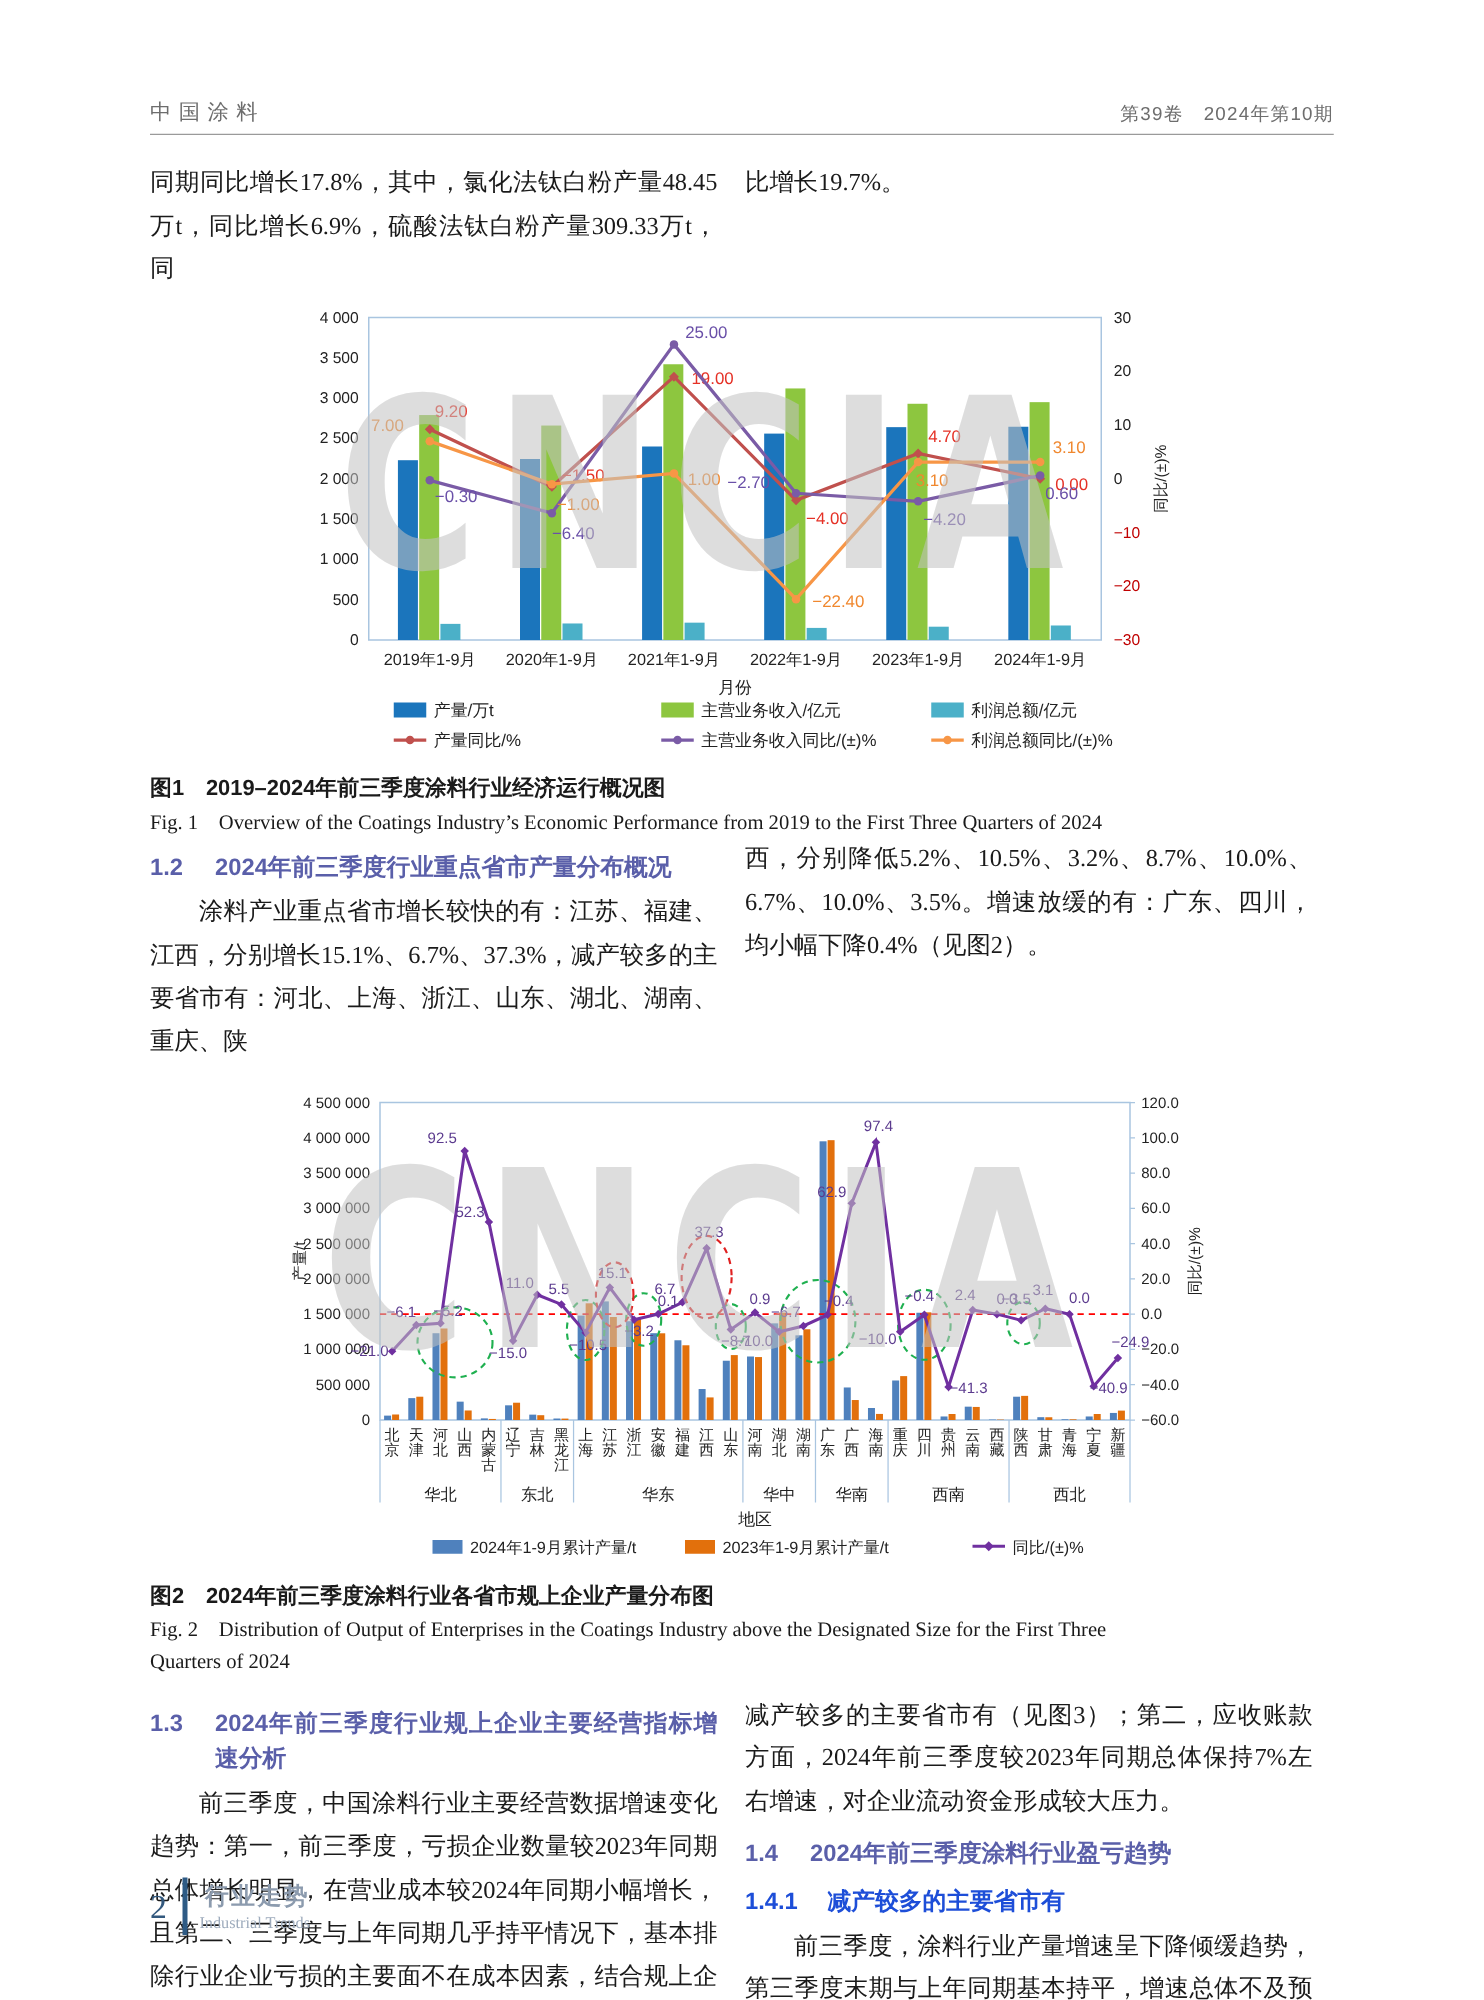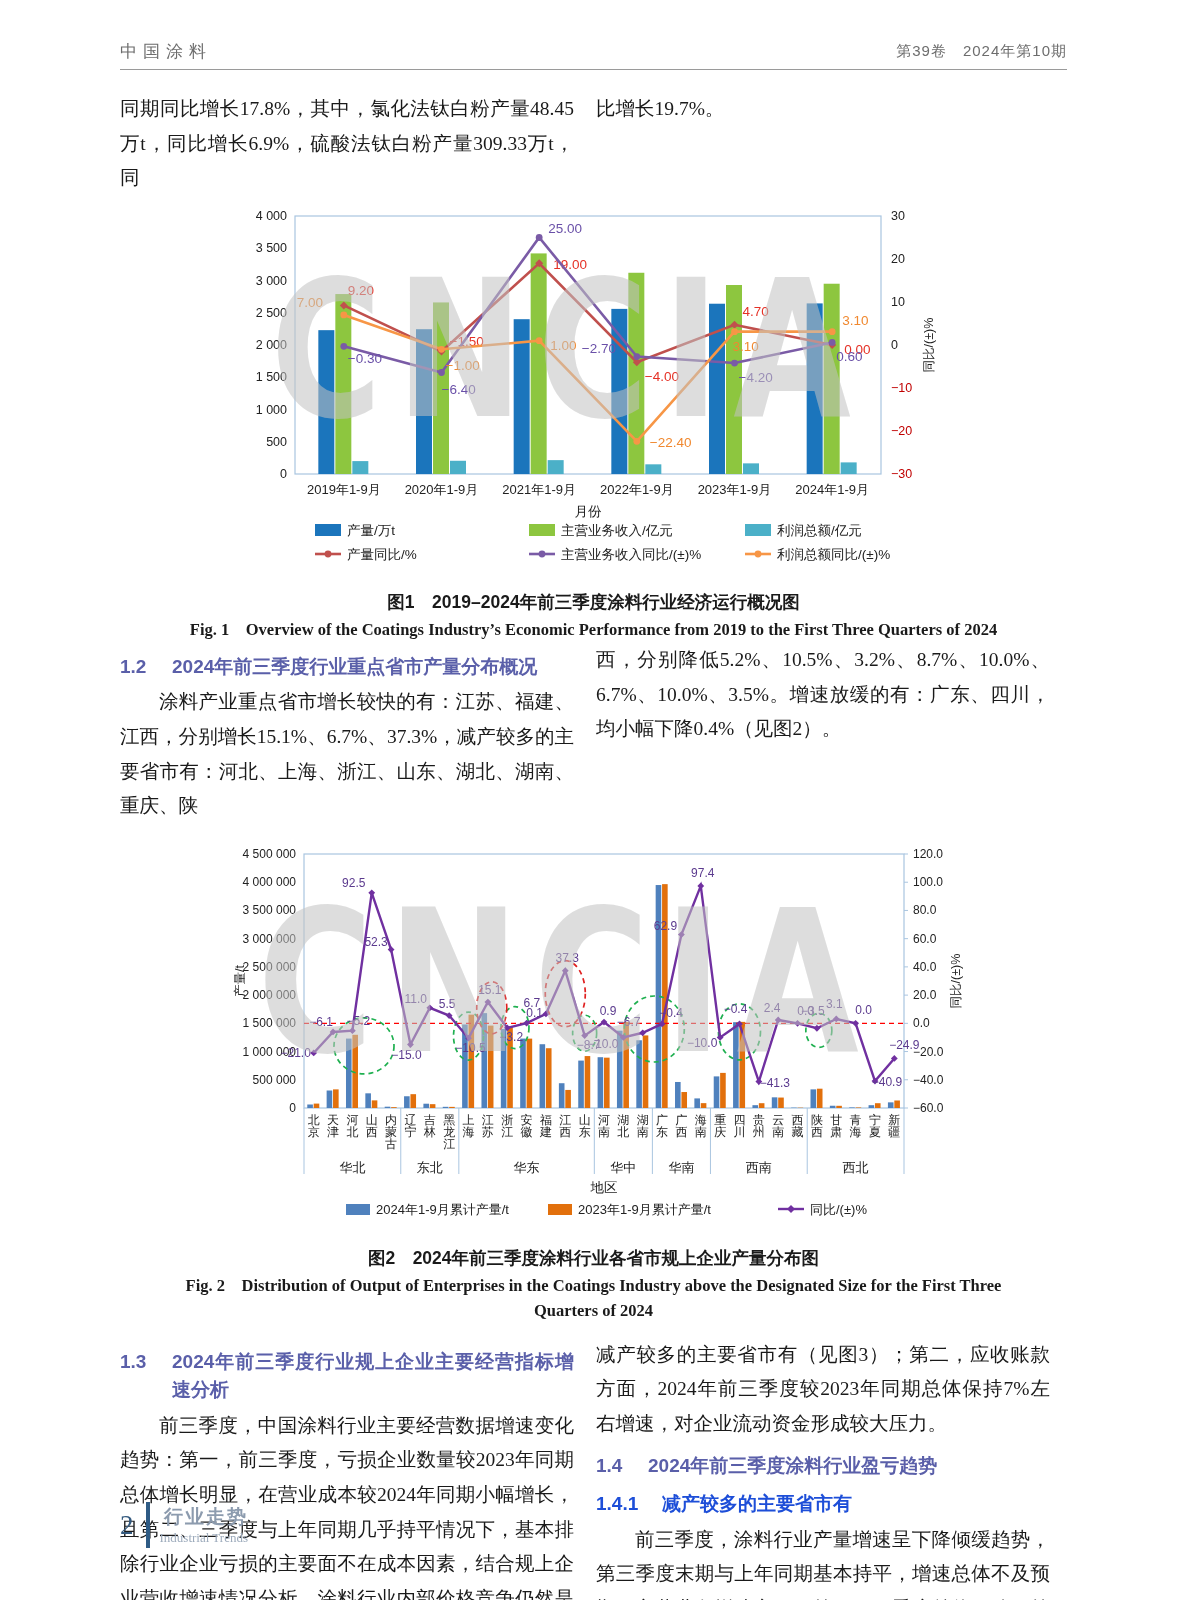--- a/index.html
+++ b/index.html
@@ -1,43 +1,43 @@
 <!DOCTYPE html>
 <html><head>
 <meta charset="utf-8">
 <style>
   html,body{margin:0;padding:0;background:#ffffff;}
   .page{position:relative;width:1187px;height:1600px;background:#fff;
         font-family:"Liberation Serif","DejaVu Serif",serif;color:#1a1a1a;overflow:hidden;}
   .content{position:absolute;left:120px;top:0;width:947px;}
 
   
-  .hdr{display:flex;justify-content:space-between;align-items:center;
-       padding-top:40px;border-bottom:1.5px solid #9a9a9a;padding-bottom:6px;
+  .hdr{display:flex;justify-content:space-between;align-items:flex-end;
+       padding-top:78px;border-bottom:1.5px solid #9a9a9a;padding-bottom:6px;
        font-family:"Liberation Sans","DejaVu Sans",sans-serif;}
   .hdr .jname{font-size:17px;color:#6d6d6d;letter-spacing:6px;}
   .hdr .issue{font-size:15px;color:#6d6d6d;letter-spacing:1px;}
 
   
   .cols{display:flex;gap:22px;}
   .col{width:454px;font-size:19.5px;line-height:1.78;text-align:justify;}
   .para-indent{text-indent:2em;}
   .intro{margin-top:22px;}
 
   .sec-head{display:flex;font-family:"Liberation Sans","DejaVu Sans",sans-serif;
             font-weight:bold;color:#5a5fa9;font-size:19px;line-height:1.5;margin:10px 0 4px 0;}
   .sec-head .num{flex:0 0 52px;}
   .sec-head .ttl{flex:1;}
   .sec-head.black{color:#1d4ed8;font-weight:bold;}
 
   
-  .figcap{text-align:center;margin-top:10px;}
+  .figcap{margin-top:0;}
   .figcap .cn{font-size:17.5px;font-weight:bold;
               font-family:"Liberation Sans","DejaVu Sans",sans-serif;}
-  .figcap .en{font-size:16.5px;font-weight:bold;margin-top:4px;line-height:1.5;}
+  .figcap .en{font-size:16.5px;font-weight:normal;margin-top:4px;line-height:1.5;}
 
   
   .chartwrap{position:relative;margin:0 auto;}
   .chartwrap svg{display:block;}
   .wm{position:absolute;font-family:"DejaVu Sans","Liberation Sans",sans-serif;
       font-weight:900;color:#c3c3c3;opacity:0.55;letter-spacing:14px;
       transform:scaleY(1.25);pointer-events:none;user-select:none;}
   .wm1{font-size:152px;left:42px;top:60px;}
   .wm2{font-size:158px;left:40px;top:52px;}
 

